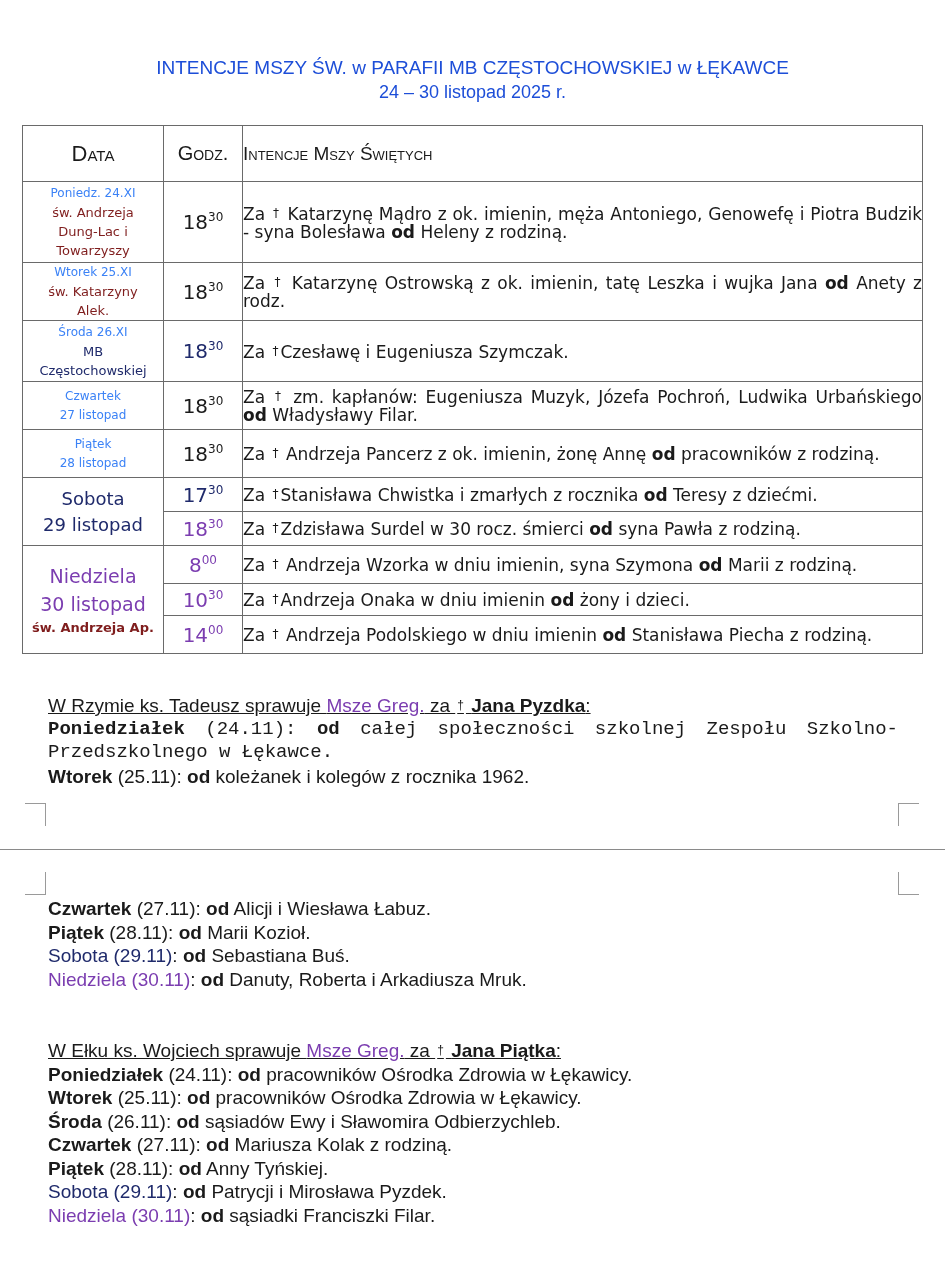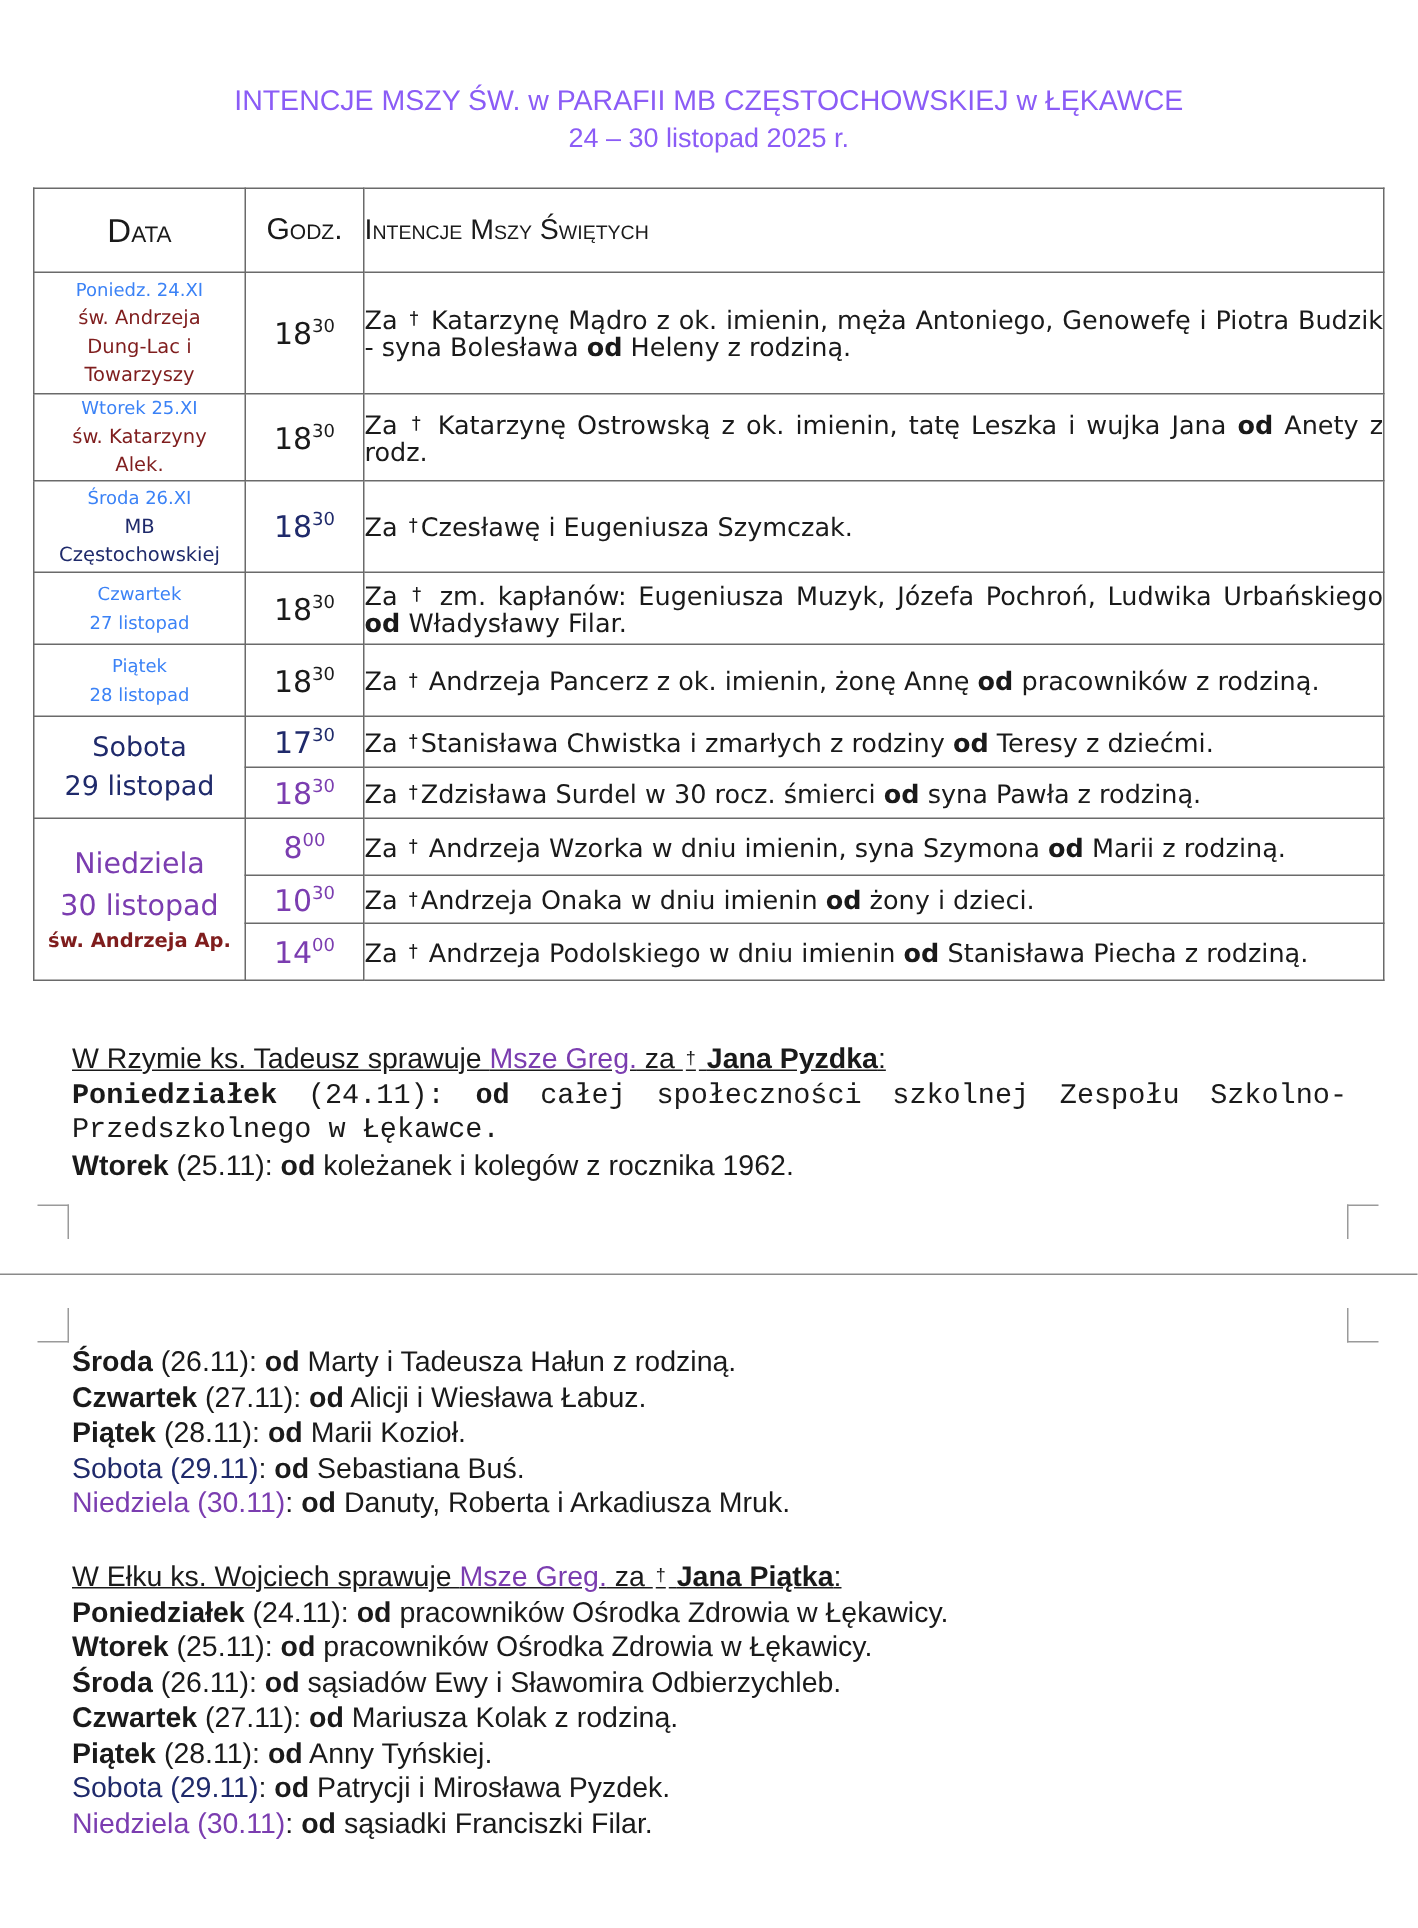--- a/index.html
+++ b/index.html
@@ -1,19 +1,19 @@
 <!DOCTYPE html>
 <html><head>
 <meta charset="utf-8">
 <style>
   html, body { margin:0; padding:0; background:#ffffff; }
   body { width:945px; height:1285px; position:relative; overflow:hidden;
          font-family:"DejaVu Sans", sans-serif; color:#1a1a1a; }
   .title { position:absolute; top:56px; left:0; width:945px; text-align:center;
-           font-family:"Liberation Sans", sans-serif; color:#8b5cf6; }
+           font-family:"Liberation Sans", sans-serif; color:#1d4ed8; }
   .title .t1 { font-size:19px; line-height:24px; }
   .title .t2 { font-size:18px; line-height:24px; }
 
   table.mass { position:absolute; top:125px; left:22px; width:900px;
                border-collapse:collapse; table-layout:fixed; }
   table.mass td, table.mass th { border:1.5px solid #6a6a6a; padding:0; vertical-align:middle; }
   col.c1 { width:141px; } col.c2 { width:79px; } col.c3 { width:680px; }
   th { font-family:Liberation Sans, sans-serif; font-weight:normal; height:55px; font-variant:small-caps; }
   th.h1 { font-size:22px; text-align:center; }
   th.h2 { font-size:20px; text-align:center; }
@@ -107,21 +107,21 @@
     <td class="time"><span>18</span><sup>30</sup></td>
     <td class="intent"><span>Za</span> <span class="cross">†</span> <span>Andrzeja Pancerz z ok. imienin, żonę Annę</span> <b>od</b> <span>pracowników z rodziną.</span></td>
   </tr>
 
   <tr style="height:34px">
     <td class="day sat" rowspan="2">
       <div class="dname">Sobota</div>
       <div class="dname">29 listopad</div>
     </td>
     <td class="time navy"><span>17</span><sup>30</sup></td>
-    <td class="intent" style="text-align:left"><span>Za</span> <span class="cross">†</span><span>Stanisława Chwistka i zmarłych z rodziny</span> <b>od</b> <span>Teresy z dziećmi.</span></td>
+    <td class="intent" style="text-align:left"><span>Za</span> <span class="cross">†</span><span>Stanisława Chwistka i zmarłych z rocznika</span> <b>od</b> <span>Teresy z dziećmi.</span></td>
   </tr>
   <tr style="height:34px">
     <td class="time purple"><span>18</span><sup>30</sup></td>
     <td class="intent" style="text-align:left"><span>Za</span> <span class="cross">†</span><span>Zdzisława Surdel w 30 rocz. śmierci</span> <b>od</b> <span>syna Pawła z rodziną.</span></td>
   </tr>
 
   <tr style="height:38px">
     <td class="day sun" rowspan="3">
       <div class="dname">Niedziela</div>
       <div class="dname">30 listopad</div>
@@ -147,21 +147,20 @@
   <div><span class="b">Wtorek</span> <span>(25.11):</span> <span class="b">od</span> <span>koleżanek i kolegów z rocznika 1962.</span></div>
 </div>
 
 <div class="cornermark" style="left:25px;top:803px;border-top-width:1.5px;border-right-width:1.5px;"></div>
 <div class="cornermark" style="left:898px;top:803px;border-top-width:1.5px;border-left-width:1.5px;"></div>
 <div class="pagebreak"></div>
 <div class="cornermark" style="left:25px;top:872px;border-bottom-width:1.5px;border-right-width:1.5px;"></div>
 <div class="cornermark" style="left:898px;top:872px;border-bottom-width:1.5px;border-left-width:1.5px;"></div>
 
 <div class="notes" style="top:897px">
-  <div><span class="b">Środa</span> <span>(26.11):</span> <span class="b">od</span> <span>Marty i Tadeusza Hałun z rodziną.</span></div>
   <div><span class="b">Czwartek</span> <span>(27.11):</span> <span class="b">od</span> <span>Alicji i Wiesława Łabuz.</span></div>
   <div><span class="b">Piątek</span> <span>(28.11):</span> <span class="b">od</span> <span>Marii Kozioł.</span></div>
   <div><span class="navy">Sobota</span> <span class="navy">(29.11)</span>: <span class="b">od</span> <span>Sebastiana Buś.</span></div>
   <div><span class="purple">Niedziela</span> <span class="purple">(30.11)</span>: <span class="b">od</span> <span>Danuty, Roberta i Arkadiusza Mruk.</span></div>
 </div>
 
 <div class="notes" style="top:1039px">
   <div class="head"><span>W Ełku ks. Wojciech sprawuje </span><span class="greg">Msze Greg.</span><span> za </span><span class="cross">†</span> <span class="b">Jana Piątka</span><span>:</span></div>
   <div><span class="b">Poniedziałek</span> <span>(24.11):</span> <span class="b">od</span> <span>pracowników Ośrodka Zdrowia w Łękawicy.</span></div>
   <div><span class="b">Wtorek</span> <span>(25.11):</span> <span class="b">od</span> <span>pracowników Ośrodka Zdrowia w Łękawicy.</span></div>

